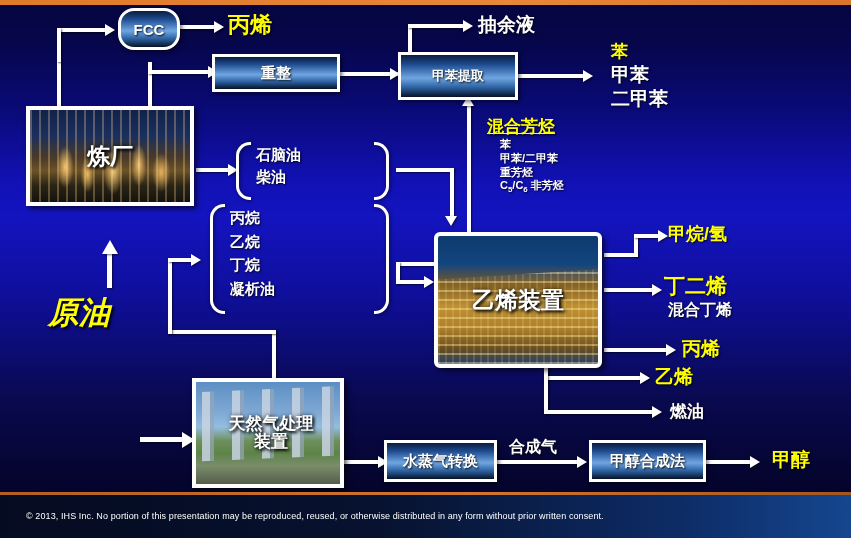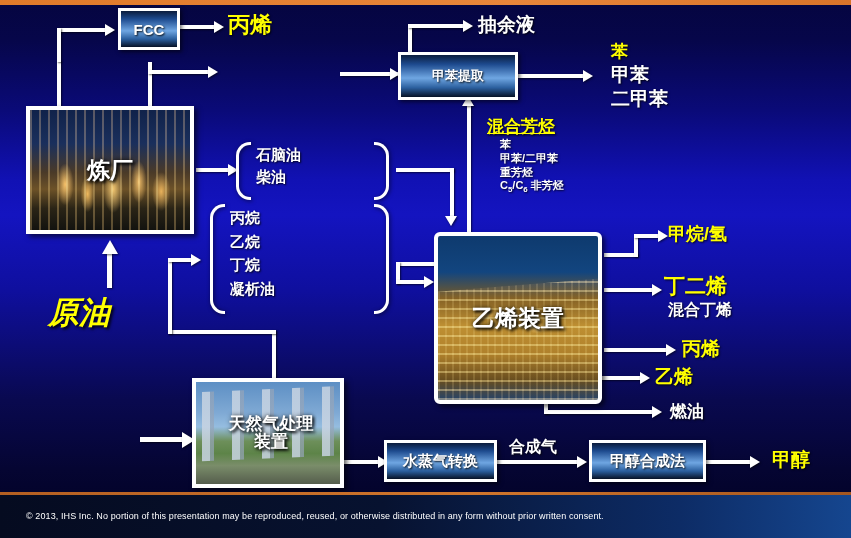--- a/index.html
+++ b/index.html
@@ -224,42 +224,45 @@
 
   <div class="brace" style="left:210px;top:204px;width:12px;height:104px;"></div>
   <div class="brace-r" style="left:374px;top:204px;width:12px;height:104px;"></div>
   <div class="stack" style="left:230px;top:206px;font-size:15px;line-height:1.58;">
     <div>丙烷</div>
     <div>乙烷</div>
     <div>丁烷</div>
     <div>凝析油</div>
   </div>
 
-  <div class="gbox" style="left:118px;top:8px;width:62px;height:42px;font-size:15px;">
+  <div class="gbox" style="left:118px;top:8px;width:62px;height:42px;font-size:15px;border-radius:16px;">
     <span>FCC</span>
   </div>
 
+  <div class="gbox" style="left:212px;top:54px;width:128px;height:38px;font-size:15px;">
+    <span>重整</span>
+  </div>
 
   <div class="gbox" style="left:398px;top:52px;width:120px;height:48px;font-size:13px;">
     <span>甲苯提取</span>
   </div>
 
   <div class="gbox" style="left:384px;top:440px;width:113px;height:42px;font-size:15px;">
     <span>水蒸气转换</span>
   </div>
 
   <div class="gbox" style="left:589px;top:440px;width:117px;height:42px;font-size:15px;">
     <span>甲醇合成法</span>
   </div>
 
-  <div class="photo ph-refinery" style="left:26px;top:106px;width:168px;height:128px;">
+  <div class="photo ph-refinery" style="left:26px;top:106px;width:168px;height:100px;">
     <div class="cap" style="font-size:23px;">炼厂</div>
   </div>
 
-  <div class="photo ph-ethylene" style="left:434px;top:232px;width:168px;height:172px;border-radius:6px;">
+  <div class="photo ph-ethylene" style="left:434px;top:232px;width:168px;height:136px;border-radius:6px;">
     <div class="cap" style="font-size:23px;">乙烯装置</div>
   </div>
 
   <div class="photo ph-gas" style="left:192px;top:378px;width:152px;height:110px;">
     <div class="cap" style="font-size:17px;">
       <div>天然气处理</div>
       <div>装置</div>
     </div>
   </div>
 

